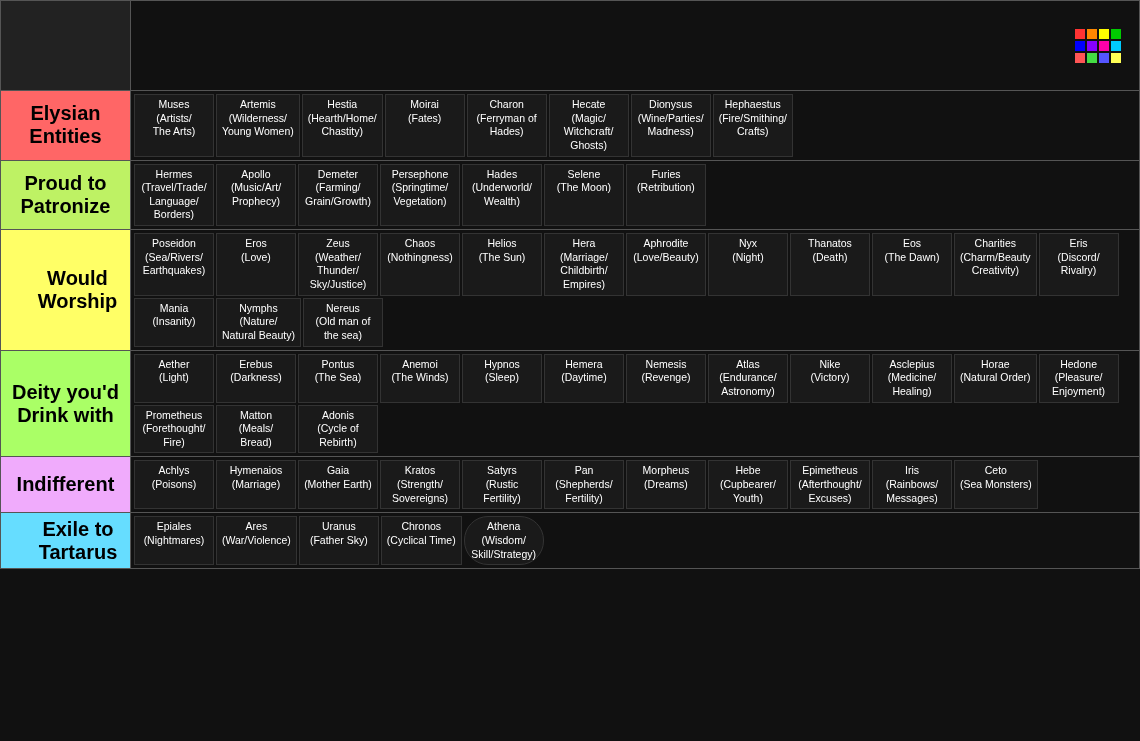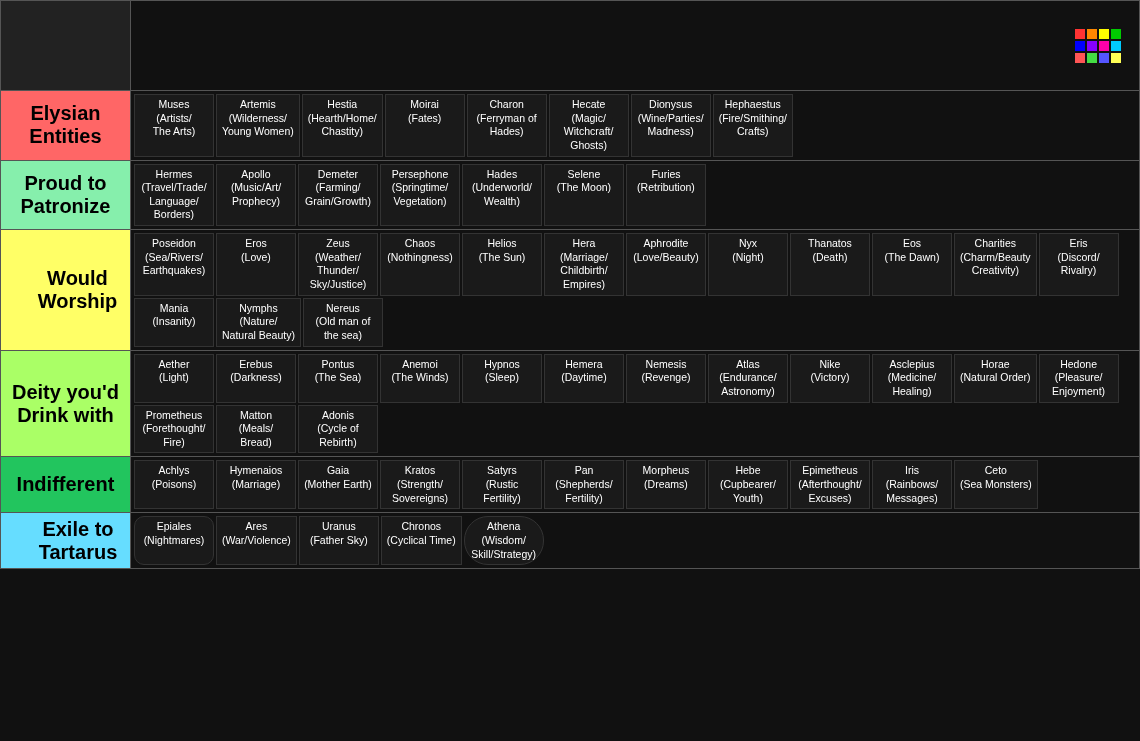--- a/index.html
+++ b/index.html
@@ -42,24 +42,24 @@
       text-align: center;
       font-size: 10.5px;
       color: #fff;
       min-width: 80px;
       max-width: 115px;
       line-height: 1.3;
     }
 
     
     .label-elysian { background-color: #ff6666; }
-    .label-patronize { background-color: #86efac; }
+    .label-patronize { background-color: #bef264; }
     .label-worship { background-color: #ffff66; }
     .label-drink { background-color: #aaff66; }
-    .label-indifferent { background-color: #22c55e; margin-left: 16px; }
+    .label-indifferent { background-color: #f0abfc; margin-left: 16px; }
     .label-exile { background-color: #66ddff; }
 
     .header-row {
       height: 90px;
     }
     .header-label {
       background: #222;
       border: 1px solid #555;
     }
     .tiermaker-logo {
@@ -312,21 +312,21 @@
             <div class="deity-card" style="white-space: pre-line;">Ceto
 (Sea Monsters)</div>
           </div>
         </td>
       </tr>
       <tr>
         <td class="tier-label-cell label-exile" style="white-space: pre-line; padding-left: 29px;">Exile to
 Tartarus</td>
         <td class="tier-content-cell" style="min-height: 60px;">
           <div class="tier-items">
-            <div class="deity-card" style="white-space: pre-line; border-radius: 10px;">Epiales
+            <div class="deity-card" style="white-space: pre-line;">Epiales
 (Nightmares)</div>
             <div class="deity-card" style="white-space: pre-line;">Ares
 (War/Violence)</div>
             <div class="deity-card" style="white-space: pre-line;">Uranus
 (Father Sky)</div>
             <div class="deity-card" style="white-space: pre-line;">Chronos
 (Cyclical Time)</div>
             <div class="deity-card" style="white-space: pre-line; border-radius: 24px;">Athena
 (Wisdom/
 Skill/Strategy)</div>

